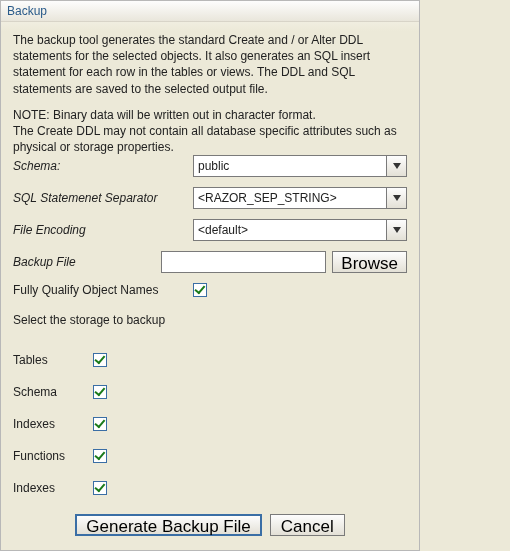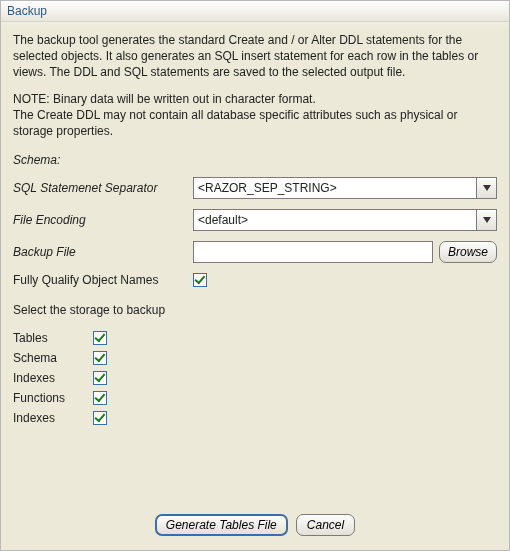--- a/index.html
+++ b/index.html
@@ -4,21 +4,21 @@
 <style>
   * { box-sizing: border-box; }
   html, body {
     margin: 0; padding: 0;
     font-family: Tahoma, Arial, sans-serif;
     font-size: 12px;
     color: #222;
     background: #ece9d8;
   }
   .window {
-    width: 510px;
+    width: 420px;
     height: 551px;
     background: linear-gradient(#faf8f3, #ece9d8 30px);
     border: 1px solid #b8b8b8;
     position: relative;
     display: flex;
     flex-direction: column;
   }
   .titlebar {
     background: linear-gradient(#fdfdfd, #e9e6db);
     border-bottom: 1px solid #d8d4c8;
@@ -27,21 +27,21 @@
     font-size: 12px;
   }
   .content {
     padding: 10px 12px 8px 12px;
     flex: 1;
     display: flex;
     flex-direction: column;
     overflow: hidden;
   }
   .desc { margin-bottom: 10px; line-height: 1.35; }
-  .note { margin-bottom: 14px; line-height: 1.35; }
+  .note { line-height: 1.35; }
   .form-row {
     display: flex;
     align-items: center;
     margin-bottom: 10px;
   }
   .form-row .lbl { width: 180px; font-style: italic; }
   .sel-wrap {
     flex: 1;
     display: flex;
     align-items: stretch;
@@ -70,27 +70,26 @@
     border: 1px solid #7a7a7a;
     background:#fff;
     padding: 0 4px;
     font-size:12px;
   }
   .btn {
     border: 1px solid #7a7a7a;
     background: linear-gradient(#fdfdfd,#e3e0d6);
     padding: 2px 8px;
     height: 22px;
-    font-size:12px;
+    font-size:17px;
     cursor: pointer;
-    border-radius:7px;
-    font-style:italic;
+    border-radius:0;
   }
   .browse { margin-left: 6px; }
-  .chk-row { display:flex; align-items:center; margin-bottom:6px; }
+  .chk-row { display:flex; align-items:center; margin-bottom:6px;margin-top:12px; }
   .chk-row .lbl2 { width: 80px; }
   .chk {
     width:14px; height:14px;
     border:1px solid #3a6ea5;
     background:#fff;
     display:inline-flex;
     align-items:center; justify-content:center;
   }
   .chk.checked::after {
     content:"";
@@ -117,20 +116,28 @@
 
 <div class="window">
   <div class="titlebar">Backup</div>
   <div class="content">
 
     <div class="desc">The backup tool generates the standard Create and / or Alter DDL statements for the selected objects. It also generates an SQL insert statement for each row in the tables or views. The DDL and SQL statements are saved to the selected output file.</div>
     <div class="note">NOTE: Binary data will be written out in character format.<br>The Create DDL may not contain all database specific attributes such as physical or storage properties.</div>
 
     <div class="form-row">
       <div class="lbl">Schema:</div>
+      <div class="sel-wrap">
+        <div class="sel">public</div>
+        <div class="sel-btn">
+          <svg viewBox="0 0 8 6">
+              <path d="M0 0 L8 0 L4 6 Z" fill="#333"></path>
+            </svg>
+        </div>
+      </div>
     </div>
 
     <div class="form-row">
       <div class="lbl">SQL Statemenet Separator</div>
       <div class="sel-wrap">
         <div class="sel">&lt;RAZOR_SEP_STRING&gt;</div>
         <div class="sel-btn">
           <svg viewBox="0 0 8 6">
               <path d="M0 0 L8 0 L4 6 Z" fill="#333"></path>
             </svg>
@@ -178,17 +185,17 @@
     <div class="chk-row">
       <div class="lbl2">Functions</div>
       <span class="chk checked"></span>
     </div>
     <div class="chk-row">
       <div class="lbl2">Indexes</div>
       <span class="chk checked"></span>
     </div>
 
     <div class="footer">
-      <button class="btn default">Generate Tables File</button>
+      <button class="btn default">Generate Backup File</button>
       <button class="btn">Cancel</button>
     </div>
   </div>
 </div>
 
 </body></html>

